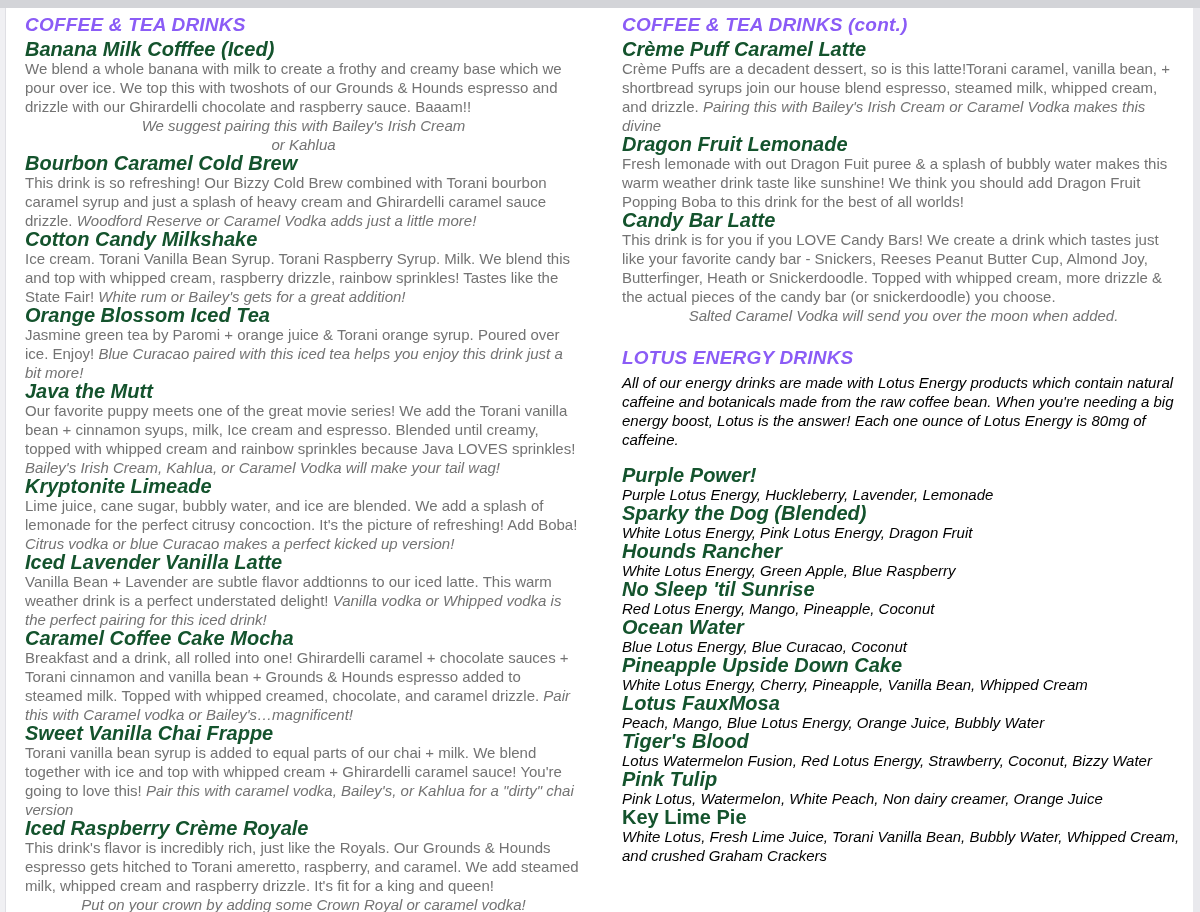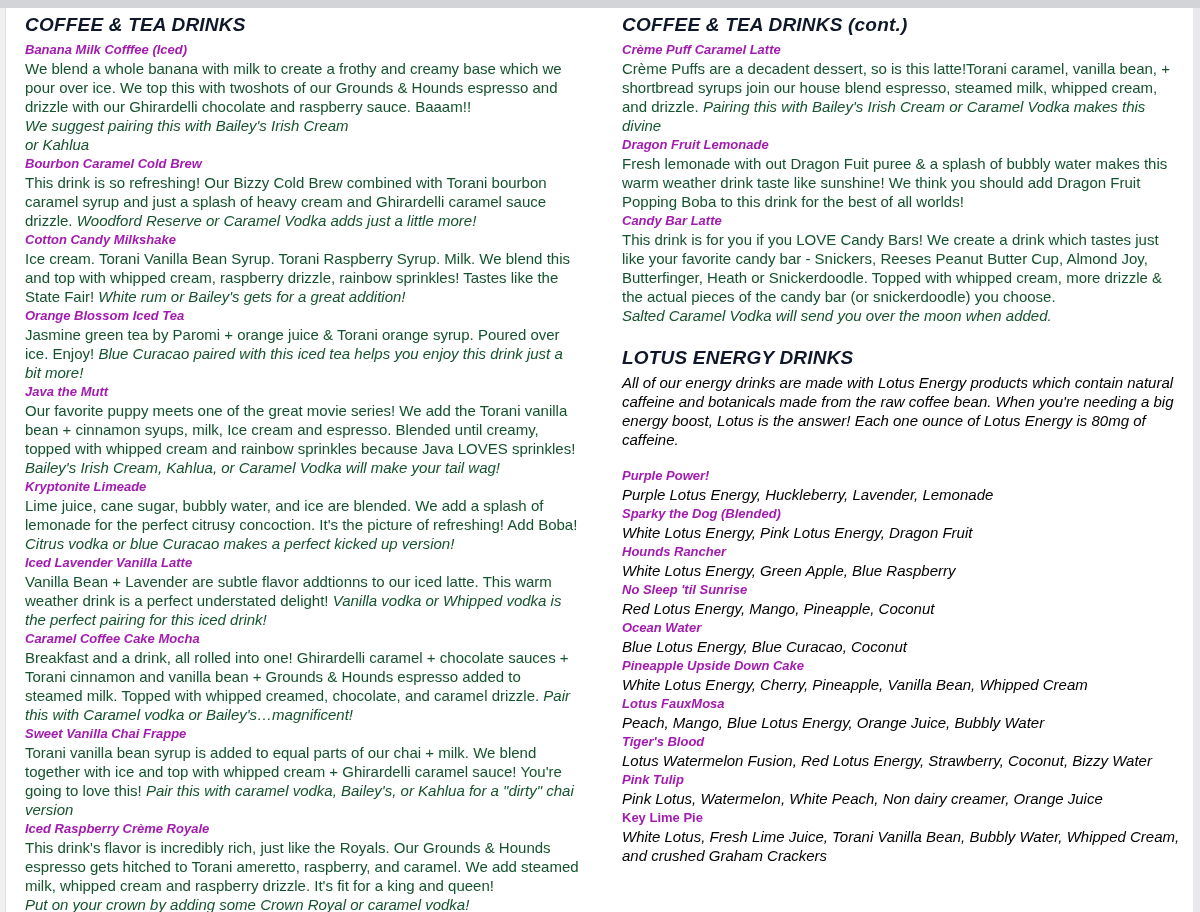--- a/index.html
+++ b/index.html
@@ -28,35 +28,35 @@
     width:1160px;
     display:flex;
     gap:40px;
   }
   .col { flex:0 0 auto; }
   .col.left  { width:557px; }
   .col.right { width:563px; }
 
   .section-title {
     font-size:19px; font-weight:bold; font-style:italic;
-    color:#0f172a; line-height:25px;
+    color:#8b5cf6; line-height:25px;
     letter-spacing:0.2px;
     margin:0 0 3px 0;
   }
   .item { margin:0; }
   .iname {
-    font-size:13px; font-weight:bold; font-style:italic;
-    color:#a21caf; line-height:19px;
+    font-size:20px; font-weight:bold; font-style:italic;
+    color:#14532d; line-height:19px;
   }
   .iname.upright { font-style:normal; }
   .idesc {
-    font-size:15px; color:#14532d; line-height:19px;
+    font-size:15px; color:#737373; line-height:19px;
   }
   .it { font-style:italic; }
-  .block { display:block; }
+  .block { display:block;text-align:center; }
   .intro {
     font-size:15px; color:#000000; line-height:19px;
     font-style:italic; margin:0;
   }
   .flavors {
     font-size:15px; color:#000000; line-height:19px;
     font-style:italic;
   }
   .gap-lg { height:20px; }
   .gap-md { height:17px; }

